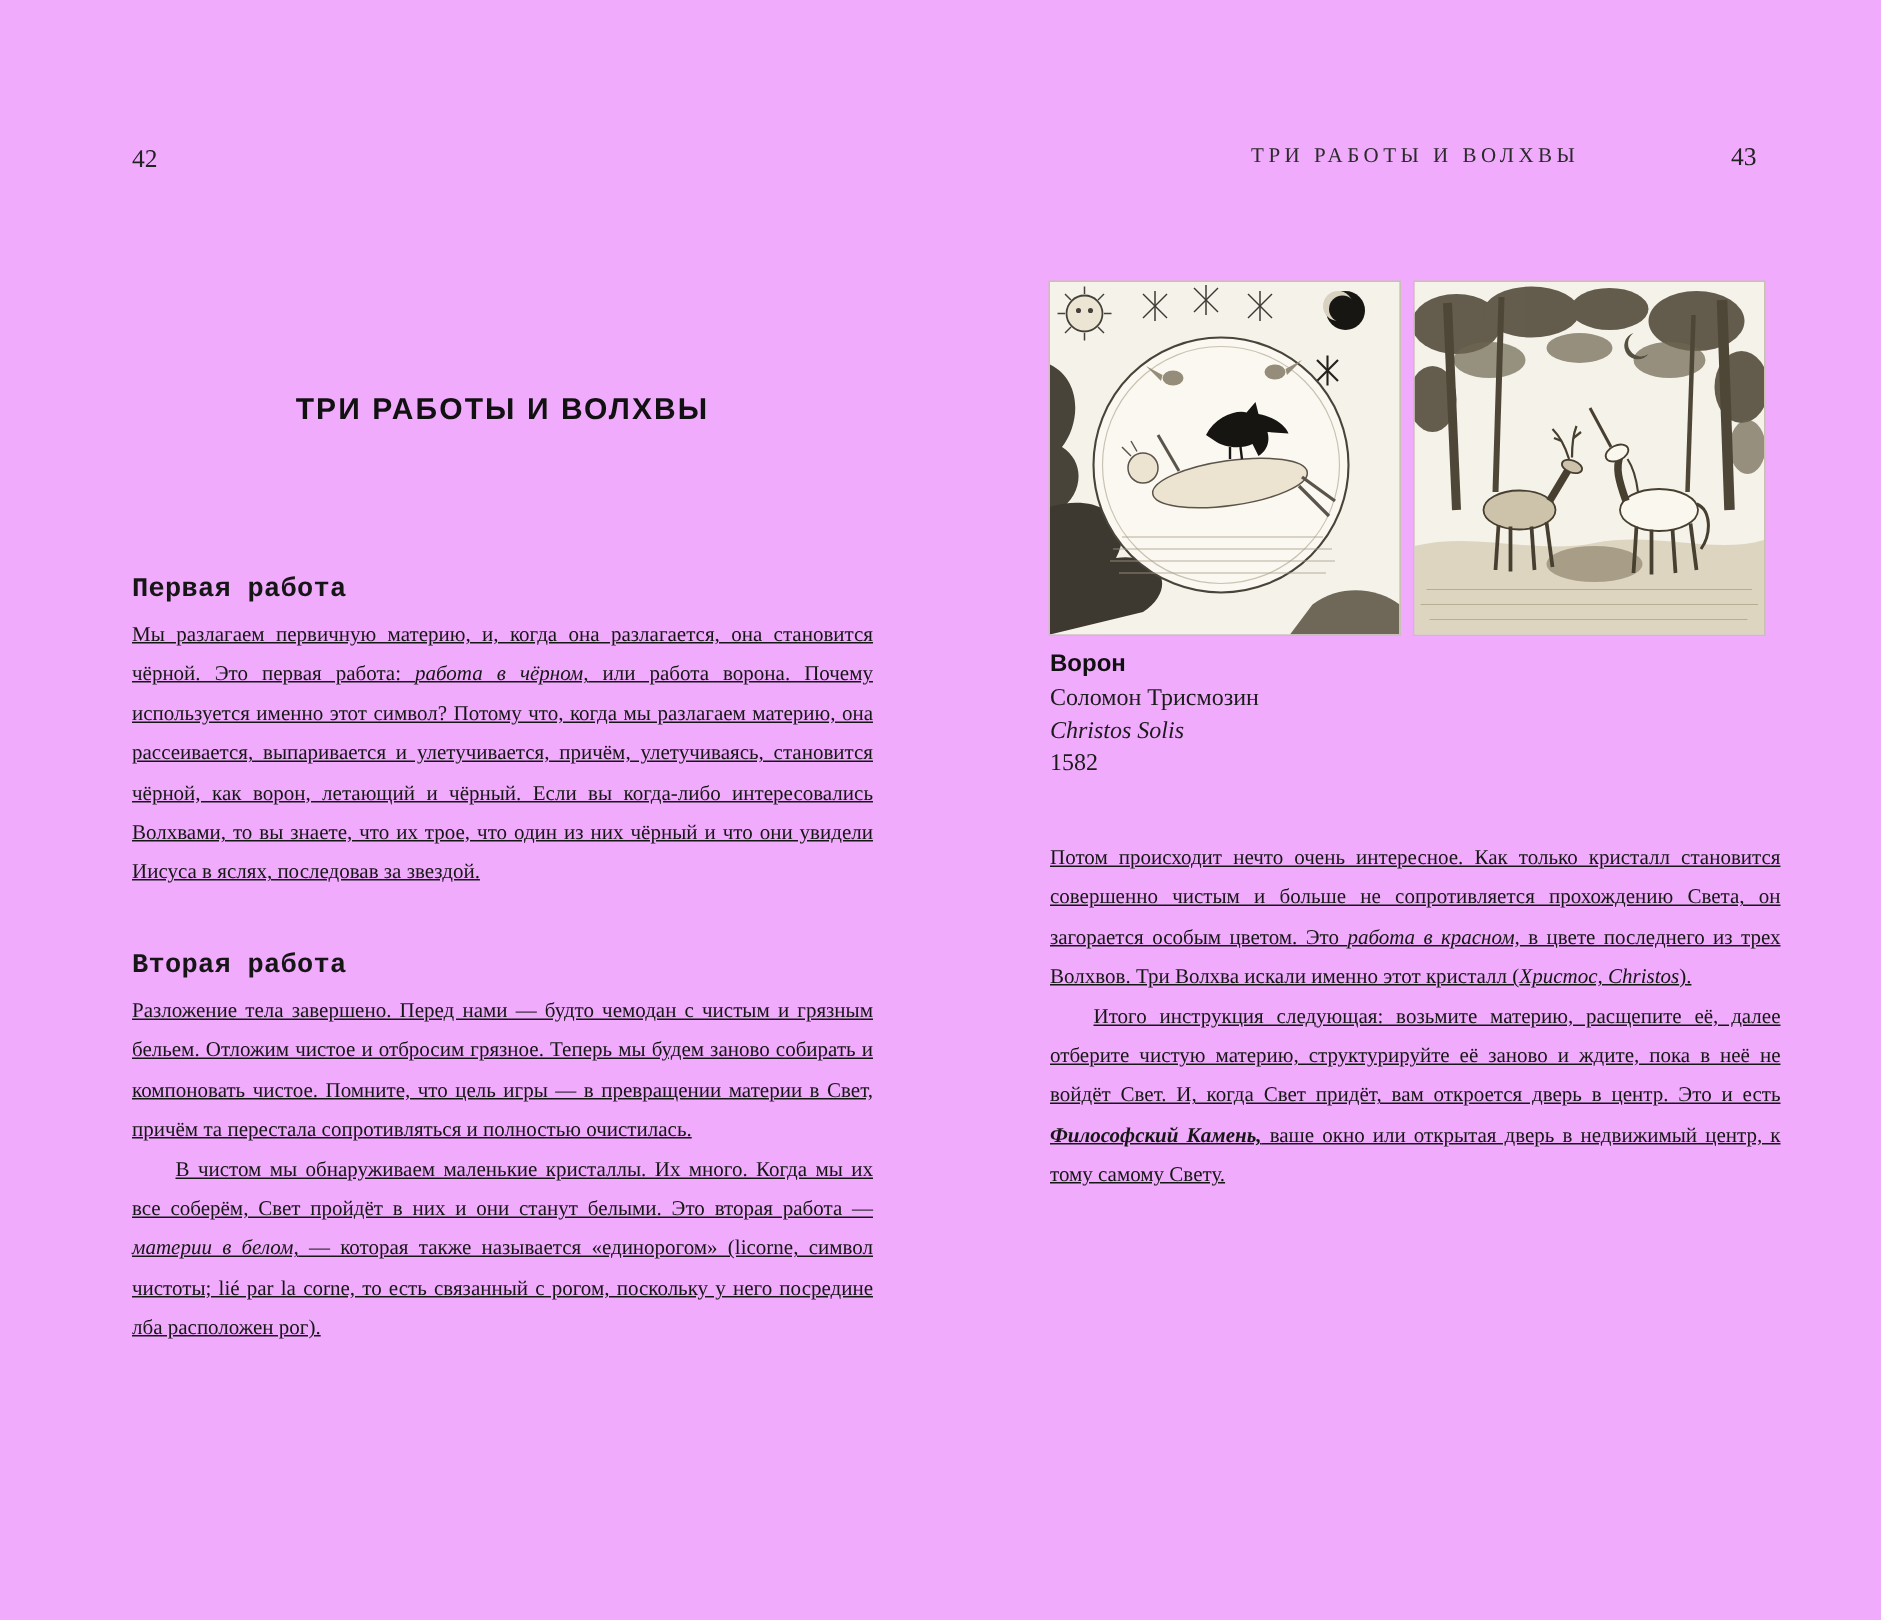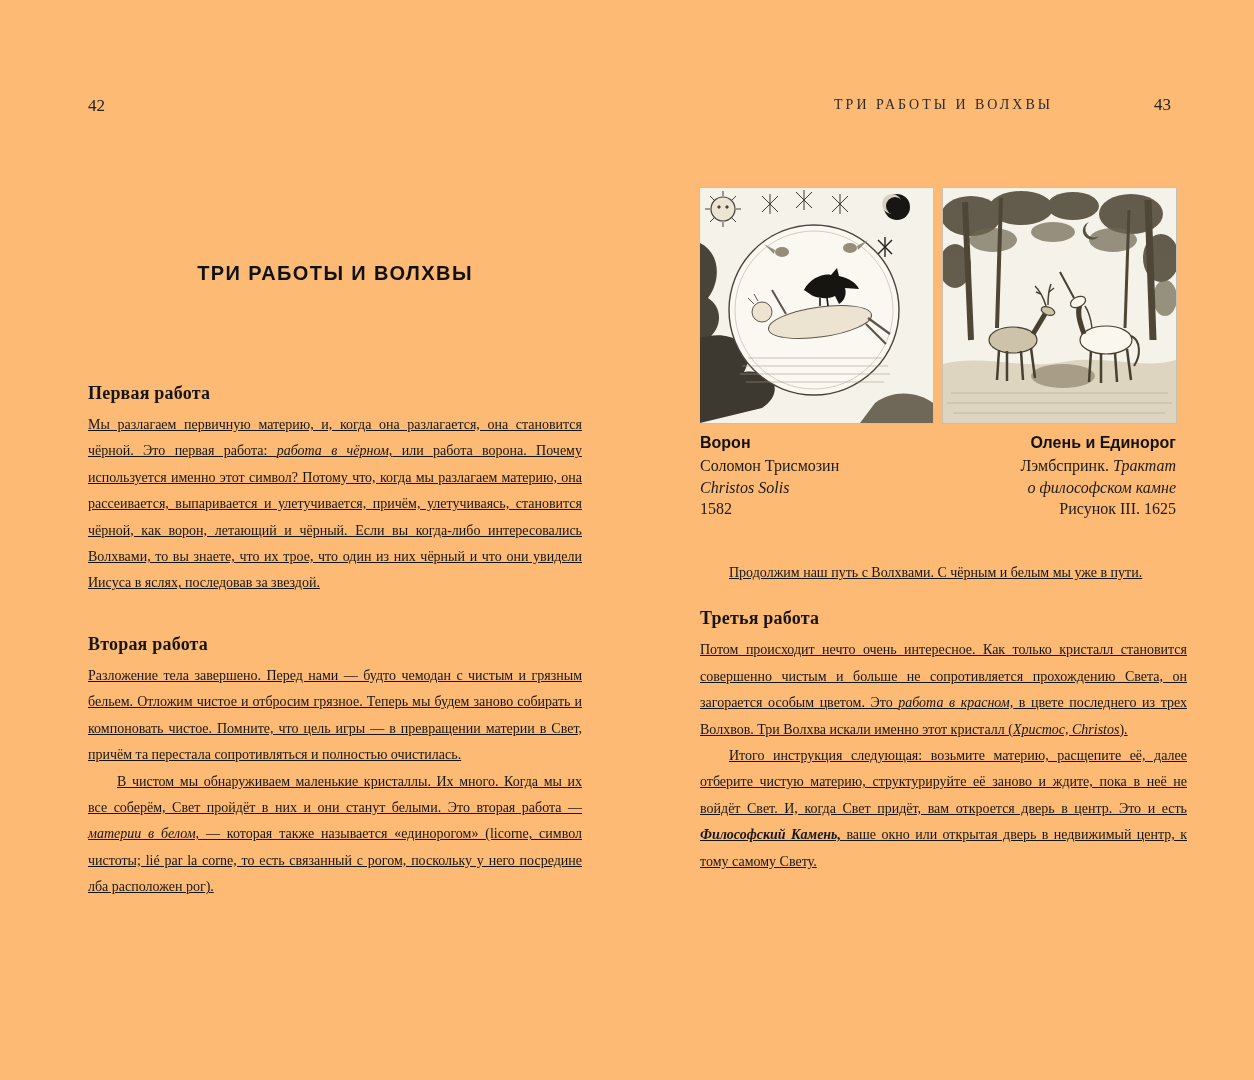--- a/index.html
+++ b/index.html
@@ -1,27 +1,27 @@
 <!DOCTYPE html>
 <html lang="ru"><head>
 <meta charset="utf-8">
 <style>
   html,body{margin:0;padding:0;background:#ffffff;}
   .book{
-    position:relative;width:1254px;height:1080px;background:#fdba74;
+    position:relative;width:1254px;height:1080px;background:#f0abfc;
     font-family:"Liberation Serif", serif;color:#161616;overflow:hidden;
   }
   
   .body-text p{
     margin:0;font-size:14px;line-height:26.4px;text-align:justify;
     hyphens:auto;text-decoration:underline;-webkit-hyphens:auto;
   }
   .body-text p.indent{text-indent:29px;}
   h2.sec-head{
-    font-family:Liberation Serif, serif;font-weight:700;
+    font-family:Liberation Mono, monospace;font-weight:700;
     font-size:18px;margin:0 0 8px 0;letter-spacing:.2px;
   }
   
   .pagenum{font-size:17px;color:#222;}
   .pagenum-left{position:absolute;left:88px;top:96px;}
   .chapter-title{
     position:absolute;left:88px;top:262px;width:494px;text-align:center;
     font-family:"Liberation Sans", sans-serif;font-weight:700;
     font-size:20px;letter-spacing:1.4px;margin:0;color:#111;
   }
@@ -229,29 +229,21 @@
             <line x1="172" y1="165" x2="174" y2="194"></line>
               <line x1="184" y1="161" x2="188" y2="192"></line>
           </g>
           <path d="M141,146 C136,132 134,124 137,116" stroke-width="5" fill="none"></path>
           <ellipse cx="135" cy="114" rx="8" ry="5" fill="#faf7ef" stroke-width="1.2" transform="rotate(-25 135 114)"></ellipse>
           <line x1="131" y1="110" x2="117" y2="84" stroke-width="2"></line>
           <path d="M142,118 C146,124 148,132 149,140" stroke-width="1.4" fill="none"></path>
           <path d="M188,148 C198,152 198,168 191,178" stroke-width="2" fill="none"></path>
         </g>
       </svg>
-      <figcaption class="cap-right">
-        <div class="fig-title">Олень и Единорог</div>
-        <div class="cap-line">Лэмбспринк. <i>Трактат</i></div>
-        <div class="cap-line"><i>о философском камне</i></div>
-        <div class="cap-line">Рисунок III. 1625</div>
-      </figcaption>
     </figure>
   </div>
 
   <div class="right-text body-text">
-    <p class="indent">Продолжим наш путь с Волхвами. С чёрным и белым мы уже в пути.</p>
-    <h2 class="sec-head">Третья работа</h2>
     <p>Потом происходит нечто очень интересное. Как только кристалл становится совершенно чистым и больше не сопротивляется прохождению Света, он загорается особым цветом. Это <i>работа в красном,</i> в цвете последнего из трех Волхвов. Три Волхва искали именно этот кристалл (<i>Христос, Christos</i>).</p>
     <p class="indent">Итого инструкция следующая: возьмите материю, расщепите её, далее отберите чистую материю, структурируйте её заново и ждите, пока в неё не войдёт Свет. И, когда Свет придёт, вам откроется дверь в центр. Это и есть <b><i>Философский Камень,</i></b> ваше окно или открытая дверь в недвижимый центр, к тому самому Свету.</p>
   </div>
 
 </div>
 
 </body></html>

